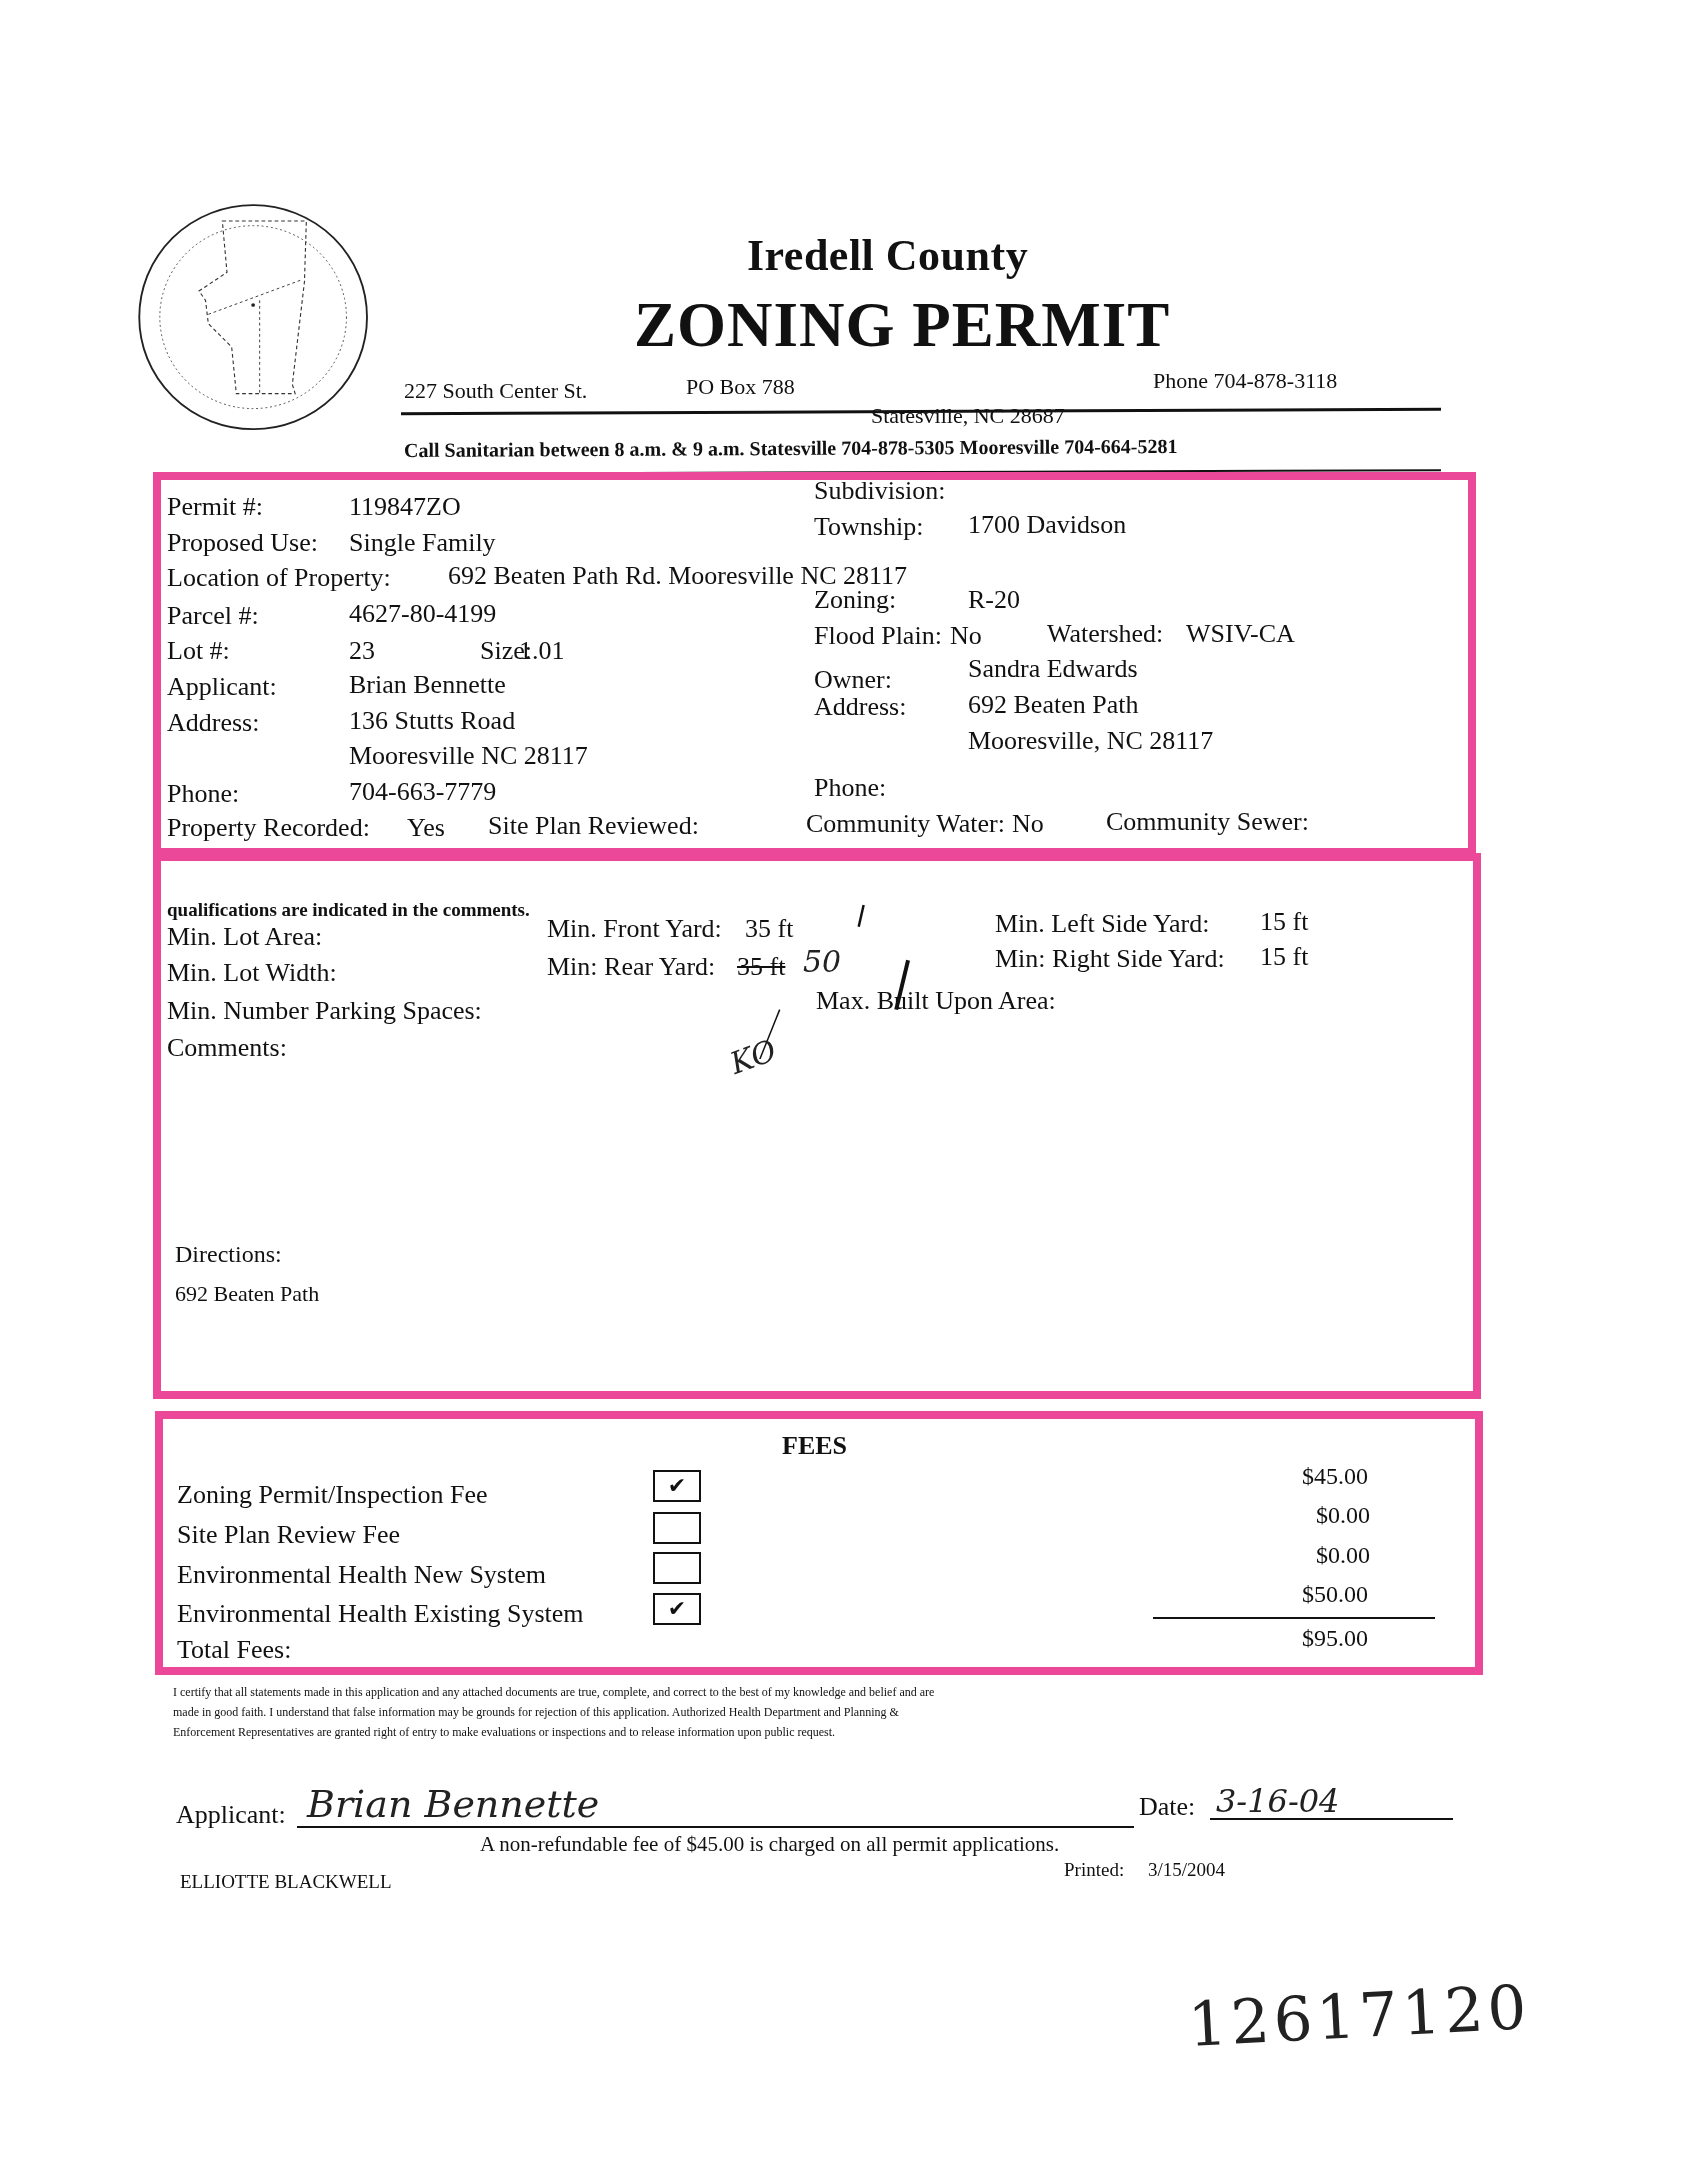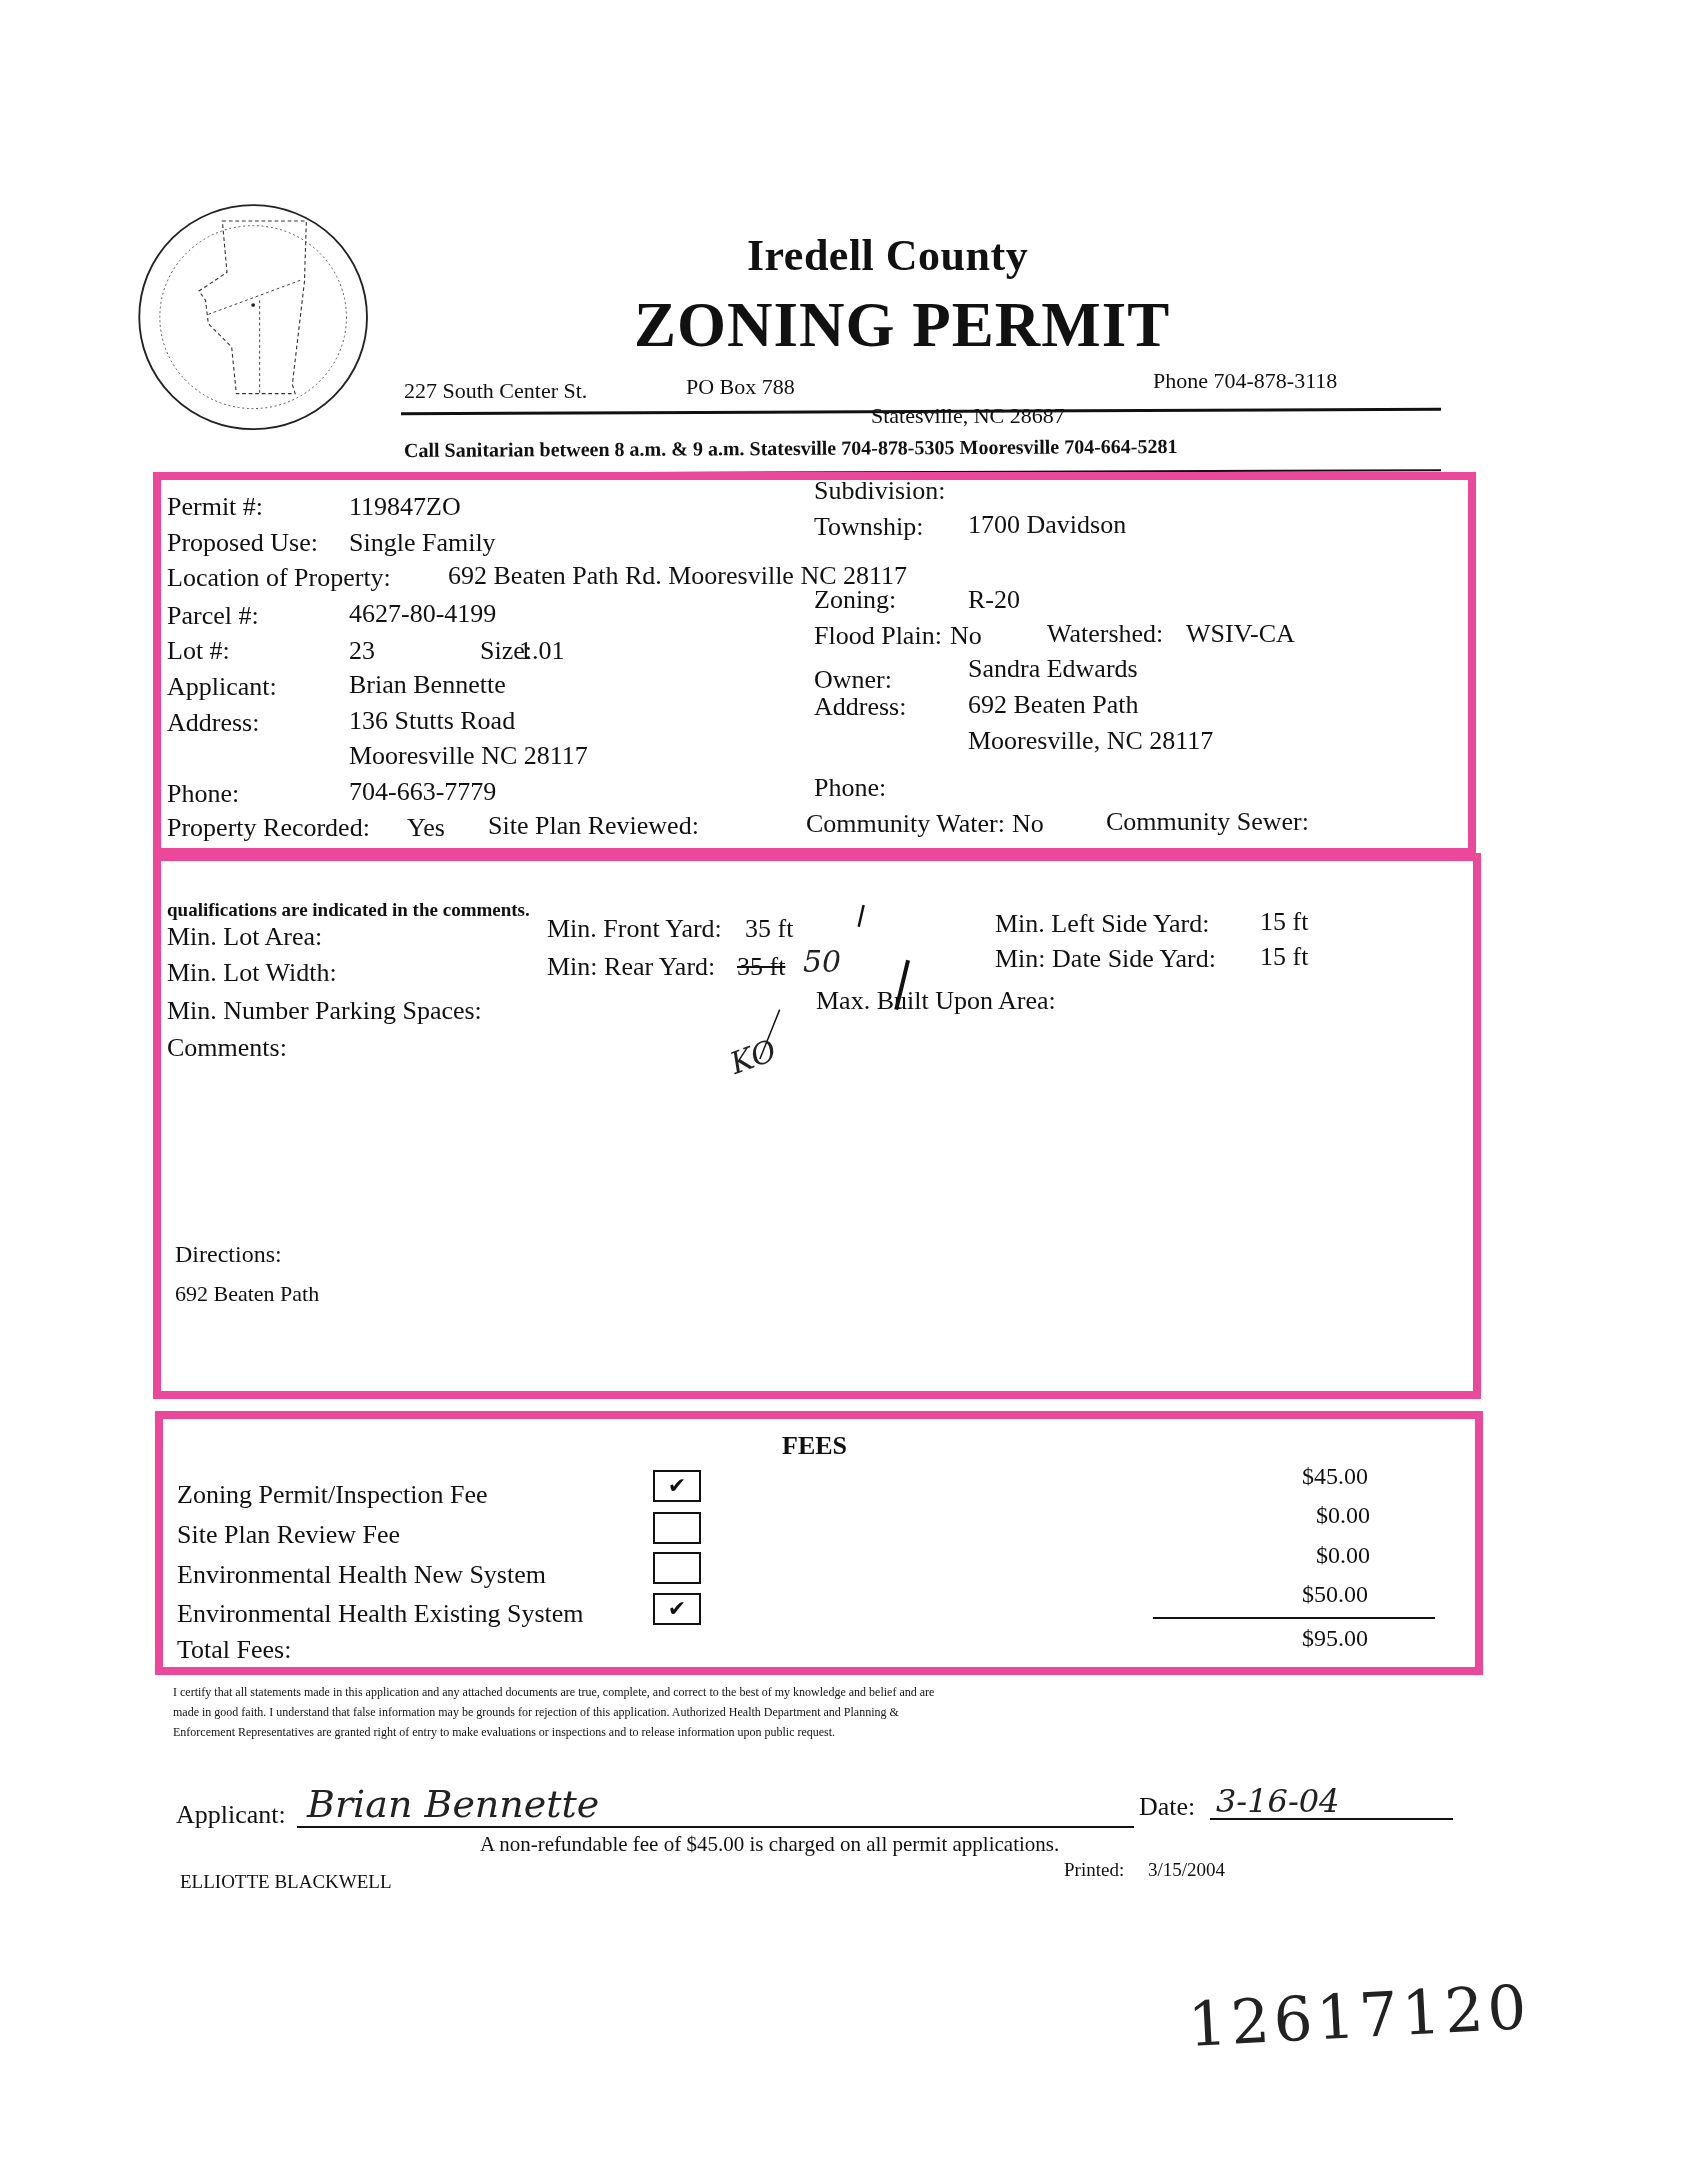--- a/index.html
+++ b/index.html
@@ -100,21 +100,21 @@
   <div class="f" style="left:6px;top:172px;">Comments:</div>
 
   <div class="f" style="left:386px;top:53px;">Min. Front Yard:</div>
   <div class="f" style="left:584px;top:53px;">35 ft</div>
   <div class="f" style="left:386px;top:91px;">Min: Rear Yard:</div>
   <div class="f" style="left:576px;top:91px;text-decoration:line-through;">35 ft</div>
   <div class="f hand" style="left:642px;top:83px;font-size:30px;">50</div>
 
   <div class="f" style="left:834px;top:48px;">Min. Left Side Yard:</div>
   <div class="f" style="left:1099px;top:46px;">15 ft</div>
-  <div class="f" style="left:834px;top:83px;">Min: Date Side Yard:</div>
+  <div class="f" style="left:834px;top:83px;">Min: Right Side Yard:</div>
   <div class="f" style="left:1099px;top:81px;">15 ft</div>
   <div class="f" style="left:655px;top:125px;">Max. Built Upon Area:</div>
 
   <svg class="scrib" style="left:549px;top:40px;" width="248" height="158" viewBox="0 0 250 160">
     <path d="M155 4 L150 26" stroke="#111" stroke-width="2.5" fill="none"></path>
     <path d="M200 60 L188 110" stroke="#111" stroke-width="4" fill="none"></path>
     <path d="M70 110 L40 185" stroke="#111" stroke-width="1.5" fill="none"></path>
   </svg>
   <div class="f hand" style="left:569px;top:178px;font-size:30px;transform:rotate(-20deg);">KO</div>
 

